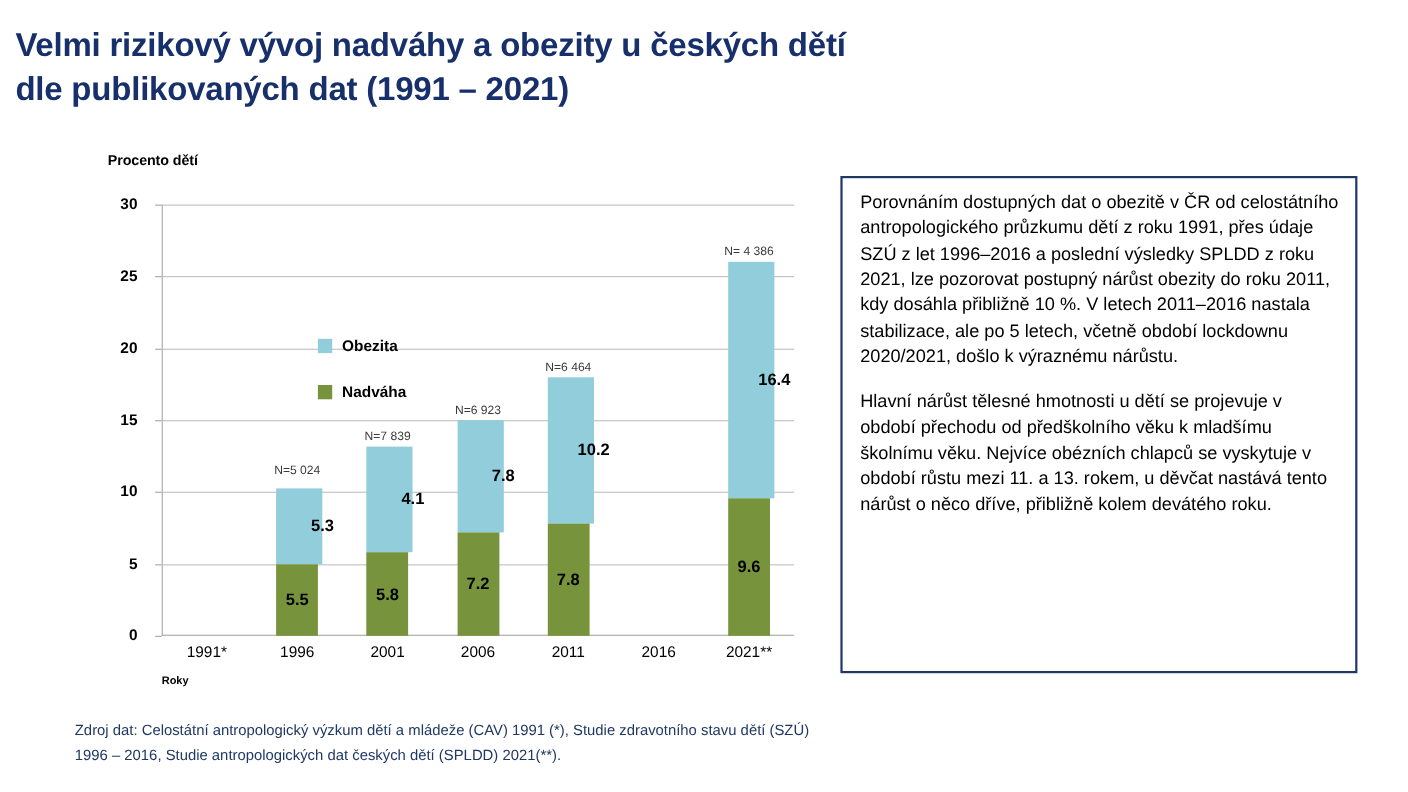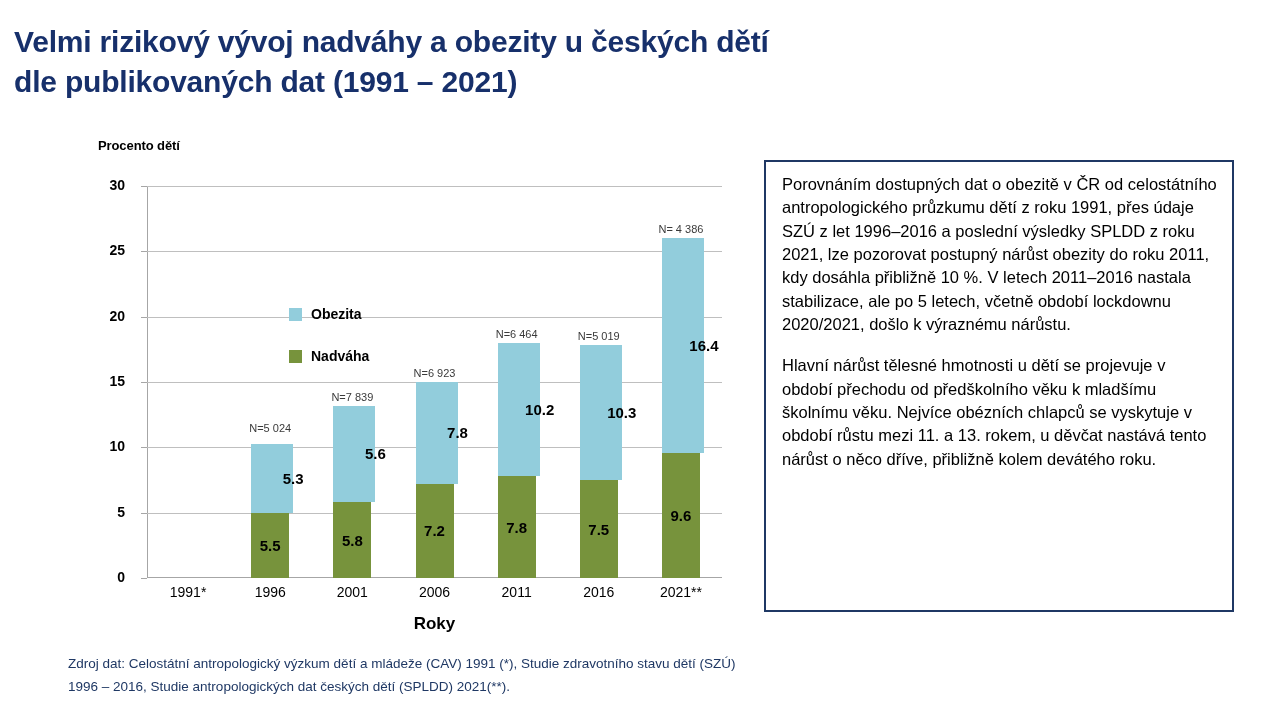--- a/index.html
+++ b/index.html
@@ -105,22 +105,21 @@
   .xtick-label {
     position: absolute;
     top: 398px;
     width: 80px;
     text-align: center;
     font-size: 14px; font-weight: normal; color: #000;
   }
   .axis-title-x {
     position: absolute;
     left: 0; top: 428px; width: 575px;
-    text-align: center;
-    font-size: 17px; font-weight: bold; color: #000;
+    font-size: 10px; font-weight: bold; color: #000;
   }
 
   
   .legend {
     position: absolute;
     left: 142px; top: 120px;
   }
   .legend-row {
     display: flex; align-items: center;
     margin-bottom: 26px;
@@ -207,21 +206,21 @@
             <div class="seg seg-obezita" style="height: 69.2533px; text-align: right;">
               <span class="seg-label">5.3</span>
             </div>
             <div class="seg seg-nadvaha" style="height: 65px;">
               <span class="seg-label">5.5</span>
             </div>
           </div>
           <div class="bar-group" style="left: 186.357px;">
             <div class="n-label" style="bottom: 175.48px;">N=7 839</div>
             <div class="seg seg-obezita" style="height: 96.6933px;">
-              <span class="seg-label">5.6</span>
+              <span class="seg-label">4.1</span>
             </div>
             <div class="seg seg-nadvaha" style="height: 75.7867px;">
               <span class="seg-label">5.8</span>
             </div>
           </div>
           <div class="bar-group" style="left: 268.5px;">
             <div class="n-label" style="bottom: 199px;">N=6 923</div>
             <div class="seg seg-obezita" style="height: 101.92px;">
               <span class="seg-label">7.8</span>
             </div>
@@ -229,29 +228,20 @@
               <span class="seg-label">7.2</span>
             </div>
           </div>
           <div class="bar-group" style="left: 350.643px;">
             <div class="n-label" style="bottom: 238.2px;">N=6 464</div>
             <div class="seg seg-obezita" style="height: 133.28px;">
               <span class="seg-label">10.2</span>
             </div>
             <div class="seg seg-nadvaha" style="height: 101.92px;">
               <span class="seg-label">7.8</span>
-            </div>
-          </div>
-          <div class="bar-group" style="left: 432.786px;">
-            <div class="n-label" style="bottom: 235.587px;">N=5 019</div>
-            <div class="seg seg-obezita" style="height: 134.587px;">
-              <span class="seg-label">10.3</span>
-            </div>
-            <div class="seg seg-nadvaha" style="height: 98px;">
-              <span class="seg-label">7.5</span>
             </div>
           </div>
           <div class="bar-group" style="left: 514.929px;">
             <div class="n-label" style="bottom: 342.733px;">N= 4 386</div>
             <div class="seg seg-obezita" style="height: 214.293px;">
               <span class="seg-label">16.4</span>
             </div>
             <div class="seg seg-nadvaha" style="height: 125.44px;">
               <span class="seg-label">9.6</span>
             </div>

